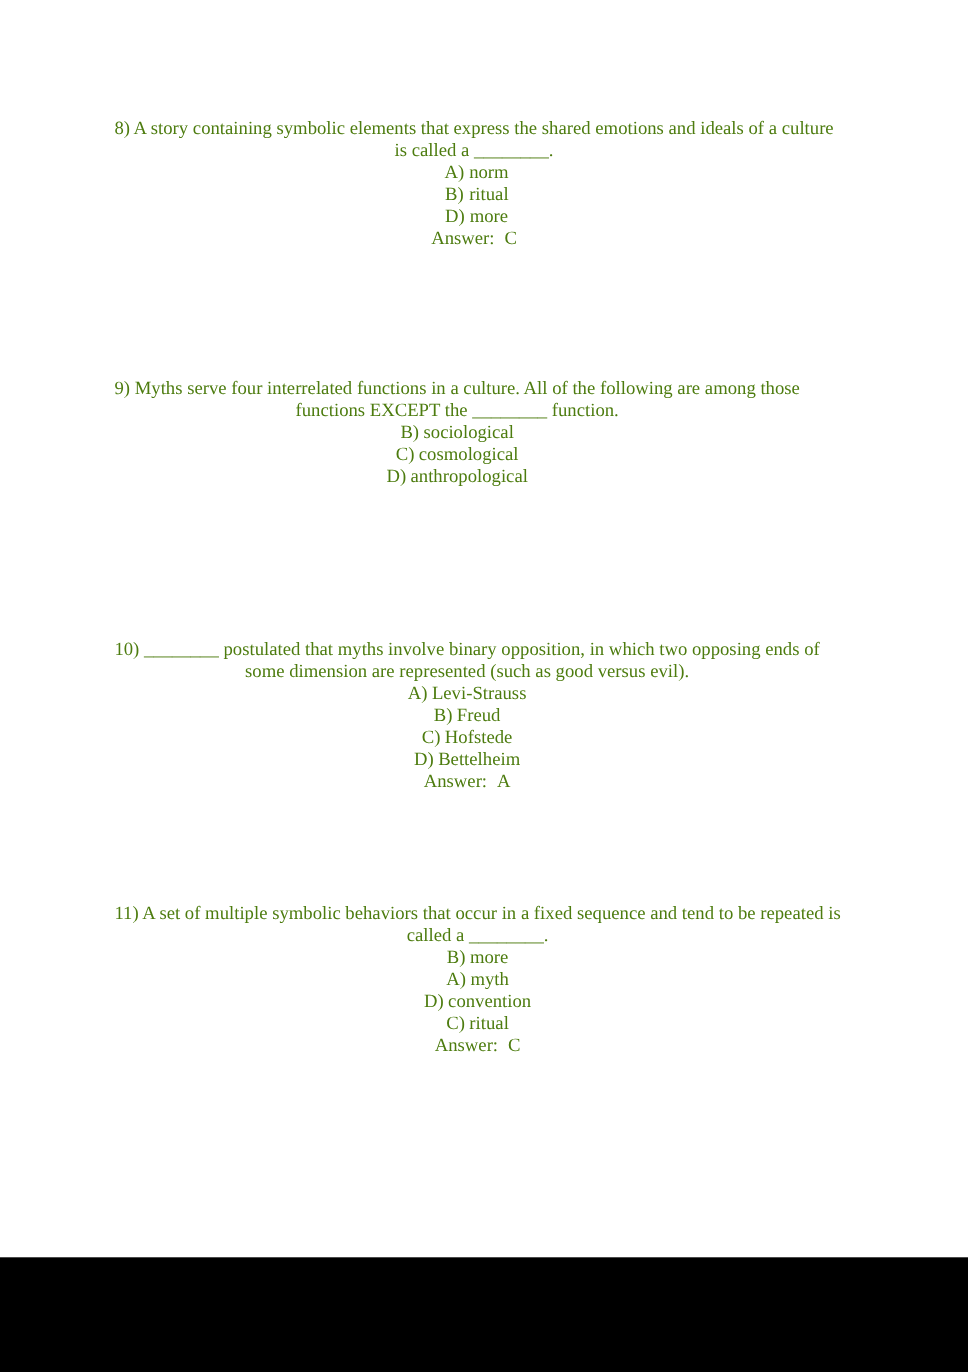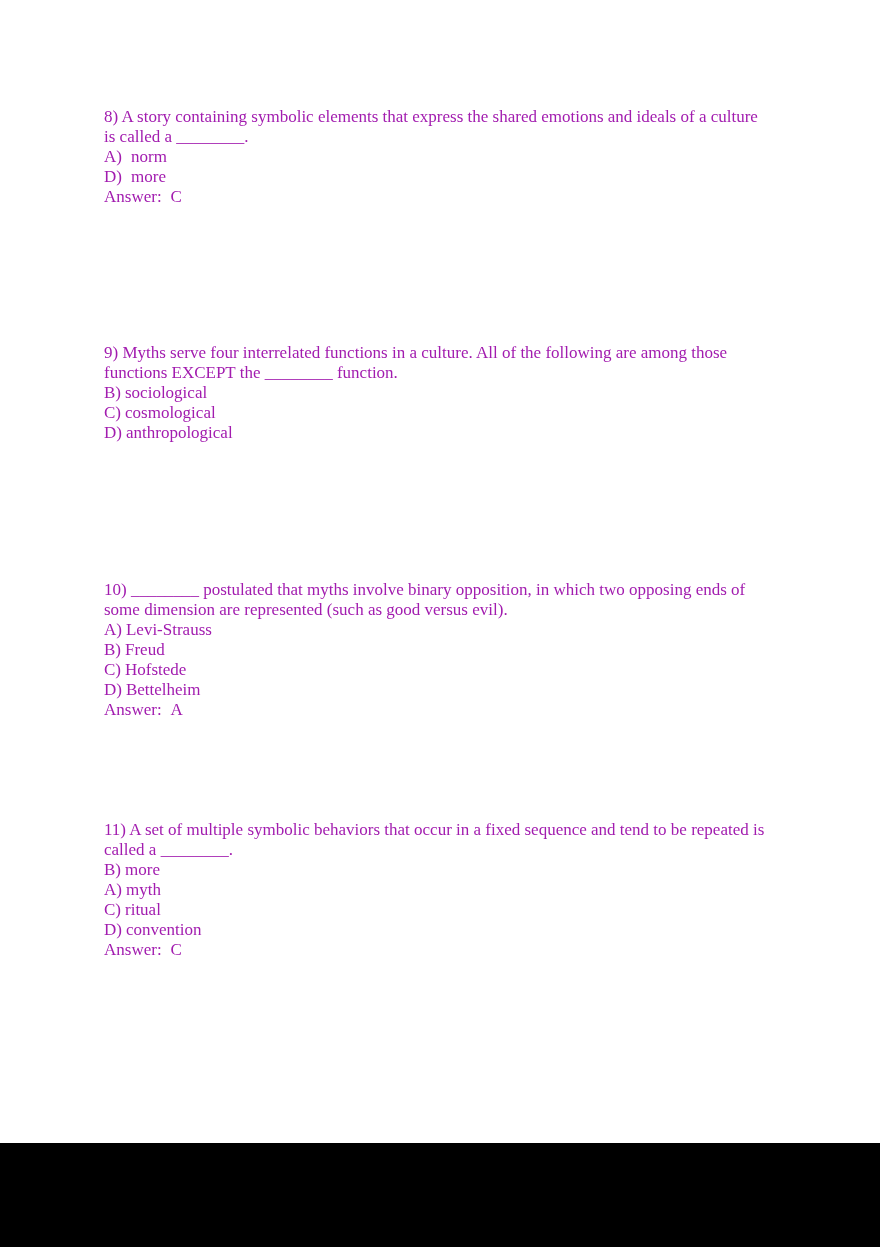--- a/index.html
+++ b/index.html
@@ -18,21 +18,22 @@
   .page {
     position: absolute;
     inset: 0;
     background: #ffffff;
   }
   .question {
     position: absolute;
     left: 104px;
     font-size: 17px;
     line-height: 20px;
-    color: #a21caf;
+    color: #4d7c0f;
+    text-align: center;
   }
   .q-line, .option, .answer-line {
     height: 20px;
     white-space: pre;
   }
   
   .option.wide .letter {
     display: inline-block;
     width: 27px;
   }
@@ -54,20 +55,21 @@
 </style>
 </head>
 <body>
 
 <div class="page">
 
   <div class="question" style="top:107px">
     <div class="q-line">8) A story containing symbolic elements that express the shared emotions and ideals of a culture</div>
     <div class="q-line">is called a ________.</div>
     <div class="option wide"><span class="letter">A)</span><span class="opt-text">norm</span></div>
+    <div class="option wide"><span class="letter">B)</span><span class="opt-text">ritual</span></div>
     <div class="option wide"><span class="letter">D)</span><span class="opt-text">more</span></div>
     <div class="answer-line"><span>Answer:</span><span class="answer-value">C</span></div>
   </div>
 
   <div class="question" style="top:343px">
     <div class="q-line">9) Myths serve four interrelated functions in a culture. All of the following are among those</div>
     <div class="q-line">functions EXCEPT the ________ function.</div>
     <div class="option narrow"><span class="letter">B)</span><span class="opt-text">sociological</span></div>
     <div class="option narrow"><span class="letter">C)</span><span class="opt-text">cosmological</span></div>
     <div class="option narrow"><span class="letter">D)</span><span class="opt-text">anthropological</span></div>
@@ -81,20 +83,20 @@
     <div class="option narrow"><span class="letter">C)</span><span class="opt-text">Hofstede</span></div>
     <div class="option narrow"><span class="letter">D)</span><span class="opt-text">Bettelheim</span></div>
     <div class="answer-line"><span>Answer:</span><span class="answer-value">A</span></div>
   </div>
 
   <div class="question" style="top:820px">
     <div class="q-line">11) A set of multiple symbolic behaviors that occur in a fixed sequence and tend to be repeated is</div>
     <div class="q-line">called a ________.</div>
     <div class="option narrow"><span class="letter">B)</span><span class="opt-text">more</span></div>
     <div class="option narrow"><span class="letter">A)</span><span class="opt-text">myth</span></div>
+    <div class="option narrow"><span class="letter">D)</span><span class="opt-text">convention</span></div>
     <div class="option narrow"><span class="letter">C)</span><span class="opt-text">ritual</span></div>
-    <div class="option narrow"><span class="letter">D)</span><span class="opt-text">convention</span></div>
     <div class="answer-line"><span>Answer:</span><span class="answer-value">C</span></div>
   </div>
 
   <div class="bottom-bar"></div>
 
 </div>
 
 </body></html>

